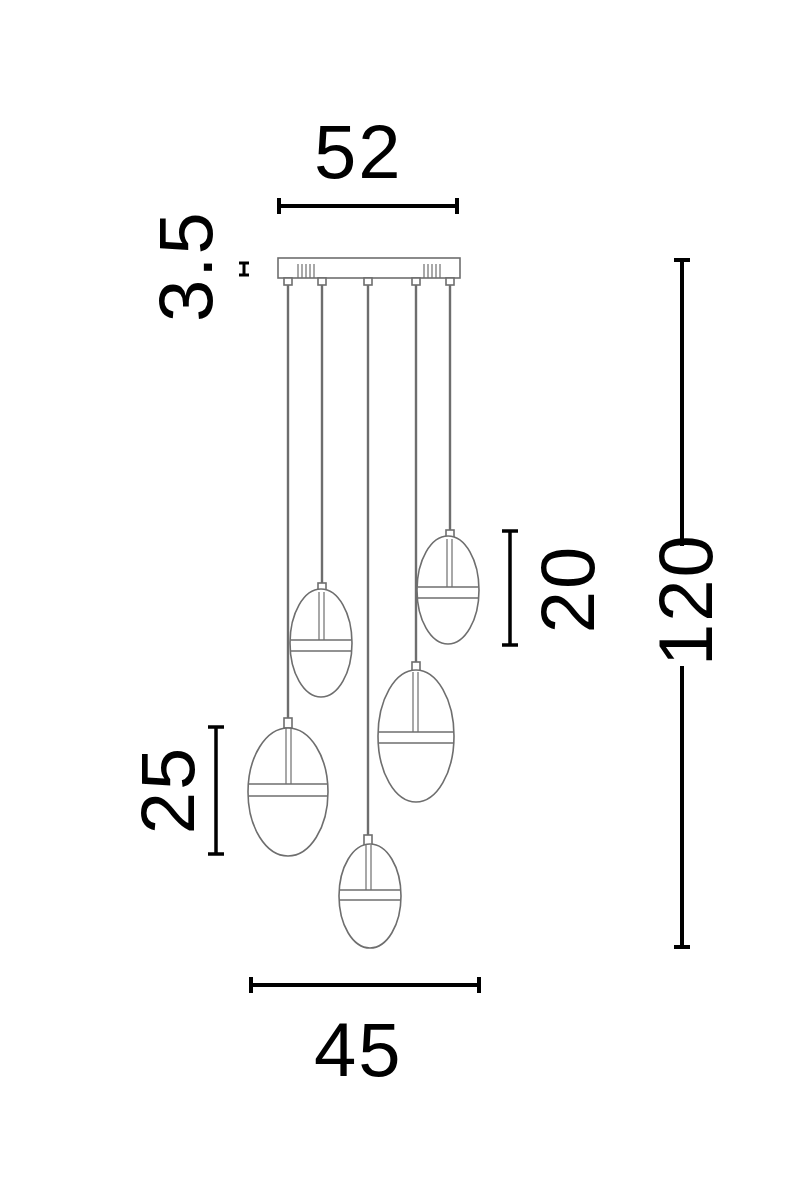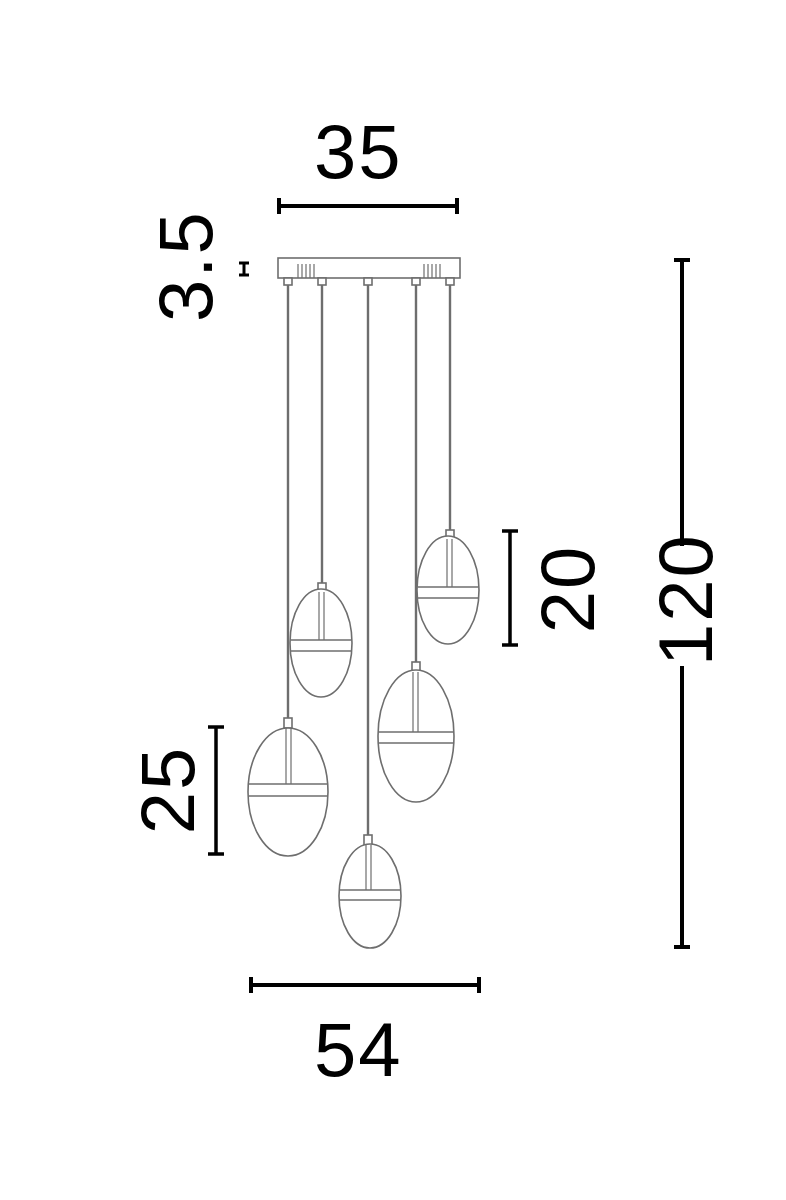--- a/index.html
+++ b/index.html
@@ -151,18 +151,18 @@
     <line x1="674" y1="947" x2="690" y2="947"></line>
   </g>
 
   <g stroke="#000" stroke-width="4" fill="none">
     <line x1="251" y1="985" x2="479" y2="985"></line>
     <line x1="251" y1="977" x2="251" y2="993"></line>
     <line x1="479" y1="977" x2="479" y2="993"></line>
   </g>
 </svg>
 
-<div id="label-width-top" class="dim-label">35</div>
+<div id="label-width-top" class="dim-label">52</div>
 <div id="label-canopy-height" class="dim-label rot">3.5</div>
 <div id="label-pendant-small" class="dim-label rot">20</div>
 <div id="label-pendant-large" class="dim-label rot">25</div>
 <div id="label-total-height" class="dim-label rot">120</div>
-<div id="label-width-bottom" class="dim-label">54</div>
+<div id="label-width-bottom" class="dim-label">45</div>
 
 </body></html>

